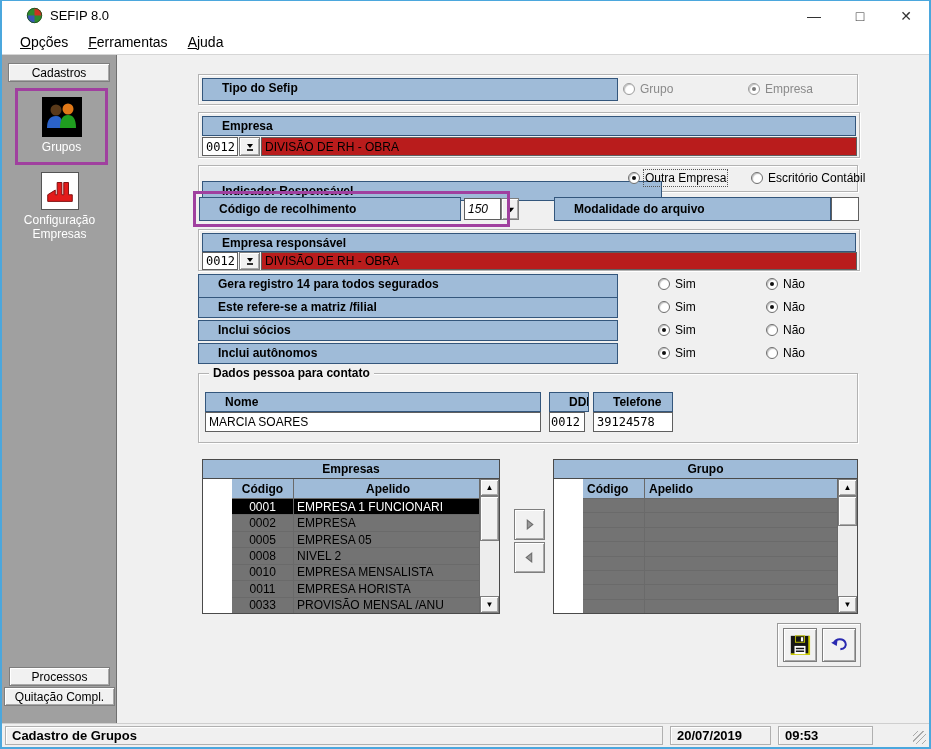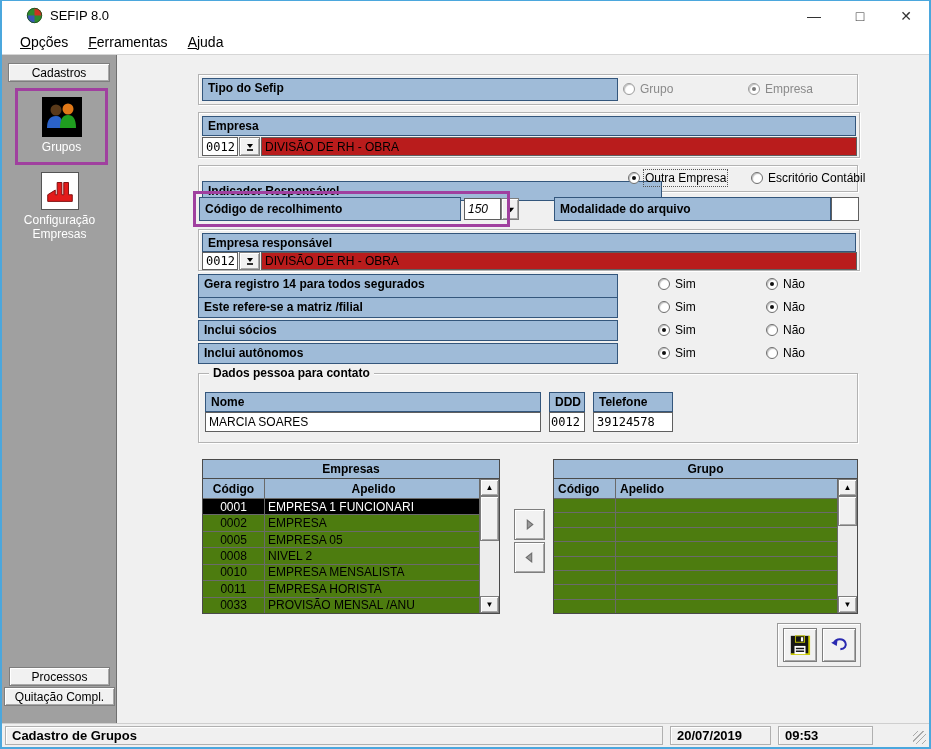--- a/index.html
+++ b/index.html
@@ -42,21 +42,21 @@
   .config-item { position: absolute; left: 0; top: 117px; width: 115px; display: flex; flex-direction: column; align-items: center; }
   .config-item .iconwrap { width: 38px; height: 38px; background: #fff; border: 1px solid #555; display:flex; align-items:center; justify-content:center; }
   .sb-processos { position: absolute; left: 7px; top: 612px; width: 101px; height: 19px; font-size: 12px; }
   .sb-quitacao  { position: absolute; left: 2px; top: 632px; width: 111px; height: 19px; font-size: 12px; }
 
   
   .main { flex: 1; background: #F0F0F0; position: relative; }
 
   .panel { position: absolute; border: 1px solid #b3b3b3; box-shadow: 1px 1px 0 #fff, inset 1px 1px 0 #fff; }
   .hdr-blue { position: absolute; background: #9FBBD8; border: 1px solid #33567C;
-              font-weight: bold; font-size: 12px; padding: 2px 5px; overflow: hidden; white-space: nowrap; }
+              font-weight: bold; font-size: 12px; padding: 2px 19px; overflow: hidden; white-space: nowrap; }
   .field { position: absolute; background: #fff; border: 1px solid #5f5f5f; font-size: 12px;
            padding: 1px 3px; font-family: "Liberation Sans", sans-serif; }
   input.field { outline: none; }
   .mono { font-family: "DejaVu Sans Mono", monospace; font-size: 12px; }
   .cream { background: #b91c1c; }
 
   .dd-btn { position: absolute; width: 21px; }
   .combo-btn { position: absolute; width: 18px; }
 
   .radio-row { position: absolute; display: flex; align-items: center; gap: 5px; font-size: 12px; white-space: nowrap; }
@@ -73,23 +73,23 @@
 
   
   .groupbox { position: absolute; border: 1px solid #b3b3b3; box-shadow: inset 1px 1px 0 #fff, 1px 1px 0 #fff; }
   .groupbox .legend { position: absolute; top: -8px; left: 10px; background: #F0F0F0; padding: 0 4px;
                       font-weight: bold; font-size: 12px; }
 
   
   .tbl { position: absolute; border: 1px solid #4a4a4a; background: #fff; display: flex; flex-direction: column; font-size: 12px; }
   .tbl-title { height: 19px; background: #9FBBD8; border-bottom: 1px solid #4a4a4a; font-weight: bold;
                text-align: center; line-height: 18px; flex: none; }
-  .tbl-body { flex: 1; display: flex; }
+  .tbl-body { flex: 1; display: flex; margin-left: 29px; }
   .tbl-grid { flex: 1; display: flex; flex-direction: column; }
-  .tr { display: flex; background: #4d7c0f; border-bottom: 1px solid #6a6a6a; flex: 1; align-items: center; overflow: hidden; }
+  .tr { display: flex; background: #737373; border-bottom: 1px solid #6a6a6a; flex: 1; align-items: center; overflow: hidden; }
   .tr.th { background: #9FBBD8; font-weight: bold; flex: none; height: 20px; }
   .tr.selected { background: #000; color: #fff; }
   .td-cod { width: 62px; border-right: 1px solid #6a6a6a; text-align: center; align-self: stretch;
             display: flex; align-items: center; justify-content: center; flex: none; }
   .td-cod.left, .td-ape.left { justify-content: flex-start; text-align: left; padding-left: 4px; }
   .td-ape { flex: 1; padding-left: 3px; display: flex; align-items: center; white-space: nowrap; overflow: hidden; }
   .sbar { width: 20px; background: #EDEDED; border-left: 1px solid #6a6a6a; display: flex; flex-direction: column; flex: none; }
   .sb-arrow { height: 17px; font-size: 8px; flex: none; }
   .sb-thumb { flex: none; }
   .sb-track { flex: 1; }

